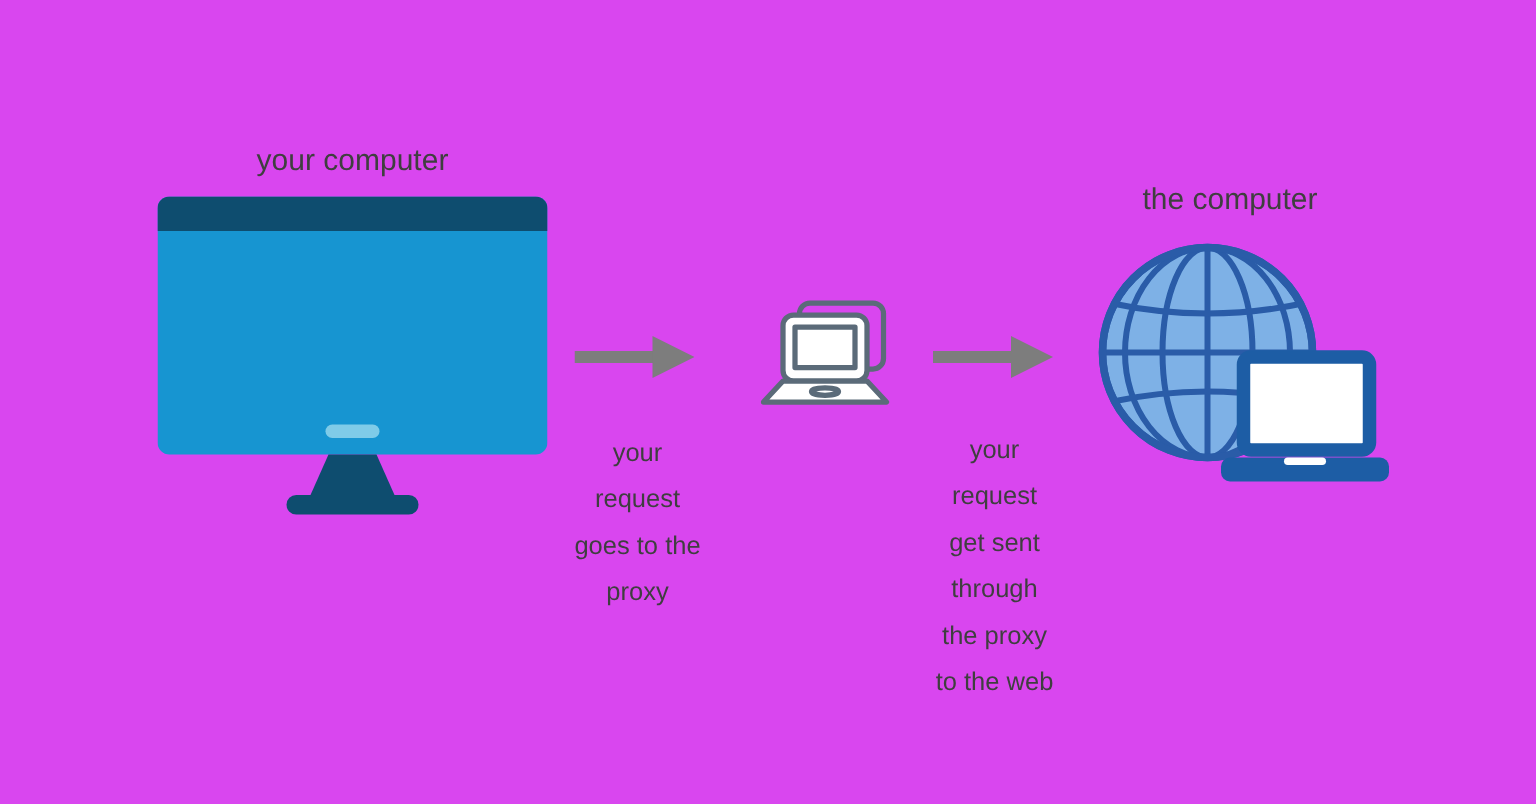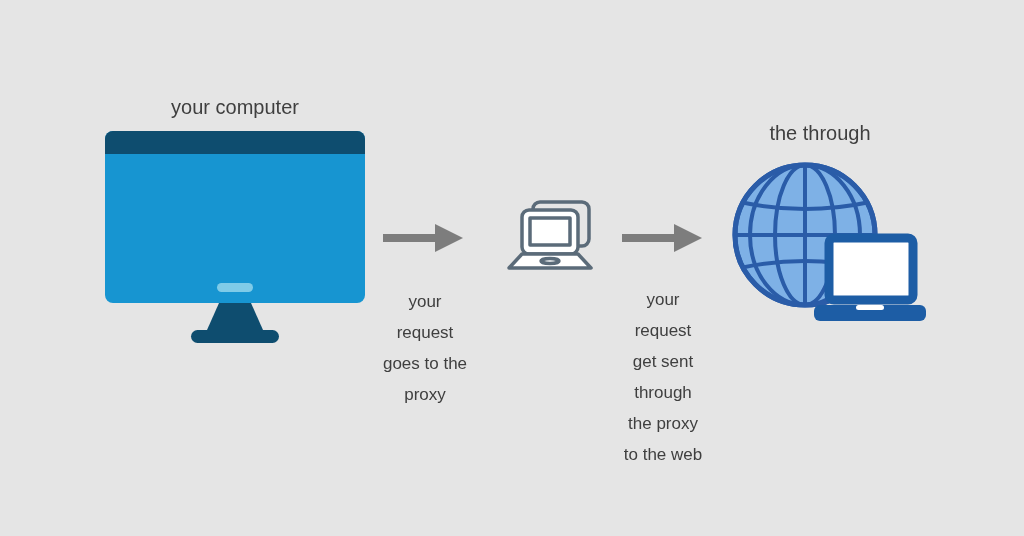--- a/index.html
+++ b/index.html
@@ -5,21 +5,21 @@
   html, body {
     margin: 0;
     padding: 0;
     background: #ffffff;
     font-family: "Liberation Sans", "DejaVu Sans", sans-serif;
   }
   .canvas {
     position: relative;
     width: 1024px;
     height: 536px;
-    background: #e5e5e5;
+    background: #d946ef;
     overflow: hidden;
   }
   .abs { position: absolute; }
   .node-label {
     color: #3f3f3f;
     font-size: 20px;
     text-align: center;
     white-space: nowrap;
   }
   .caption {
@@ -78,21 +78,21 @@
     </svg>
   </div>
 
   <div class="abs caption" style="left:582px; top:284px; width:162px;">your
 request
 get sent
 through
 the proxy
 to the web</div>
 
-  <div class="abs node-label" style="left:740px; top:122px; width:160px;">the through</div>
+  <div class="abs node-label" style="left:740px; top:122px; width:160px;">the computer</div>
 
   <div class="abs" style="left:730px; top:160px; width:150px; height:150px; z-index:1;">
     <svg viewBox="0 0 150 150" width="150" height="150" aria-hidden="true">
       <defs>
         <clipPath id="globe-clip">
             <circle cx="75" cy="75" r="70"></circle>
           </clipPath>
       </defs>
       <circle cx="75" cy="75" r="70" fill="#7eb1e6" stroke="#2a5ca8" stroke-width="5"></circle>
       <g clip-path="url(#globe-clip)" stroke="#2a5ca8" stroke-width="4" fill="none">

